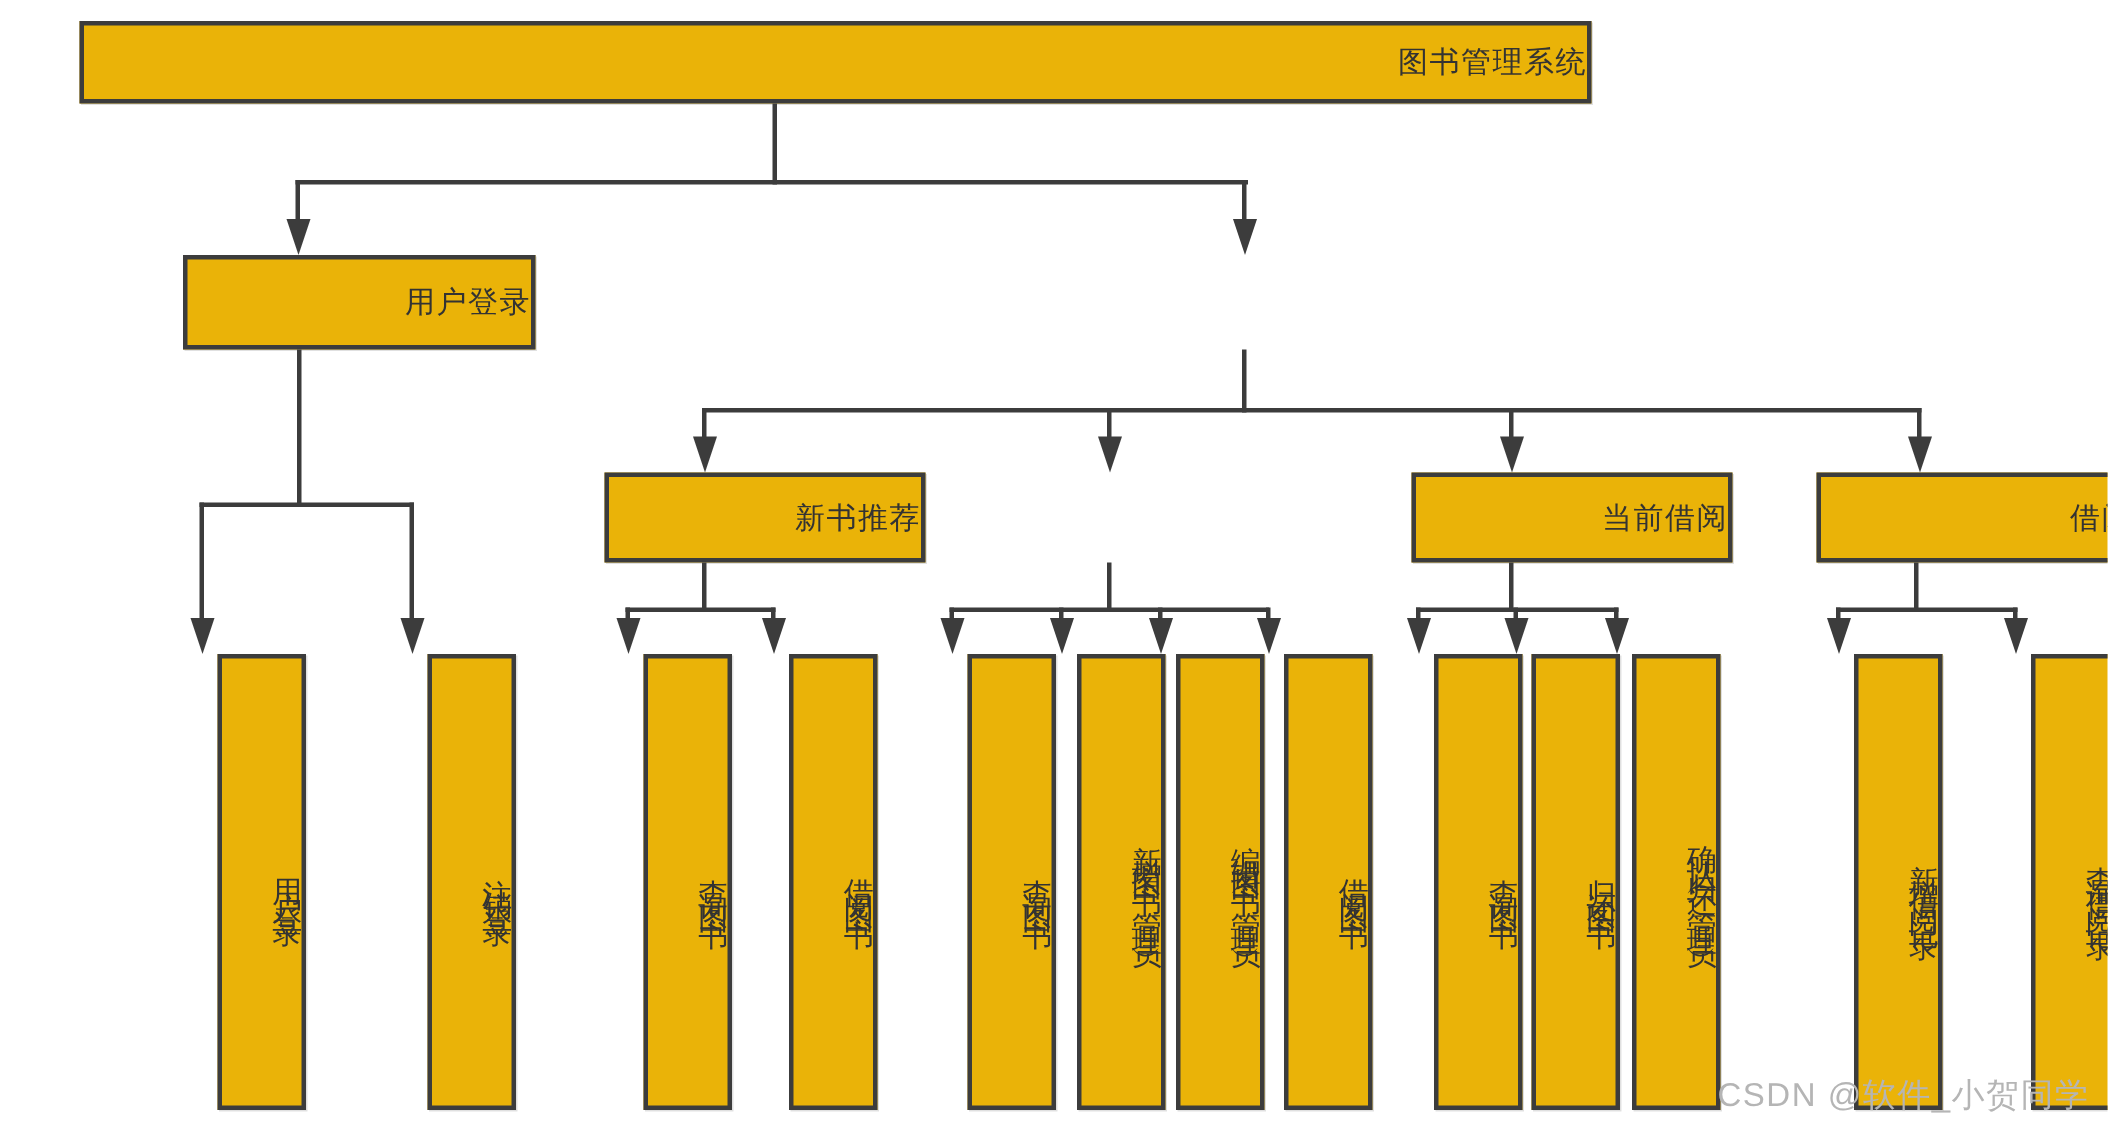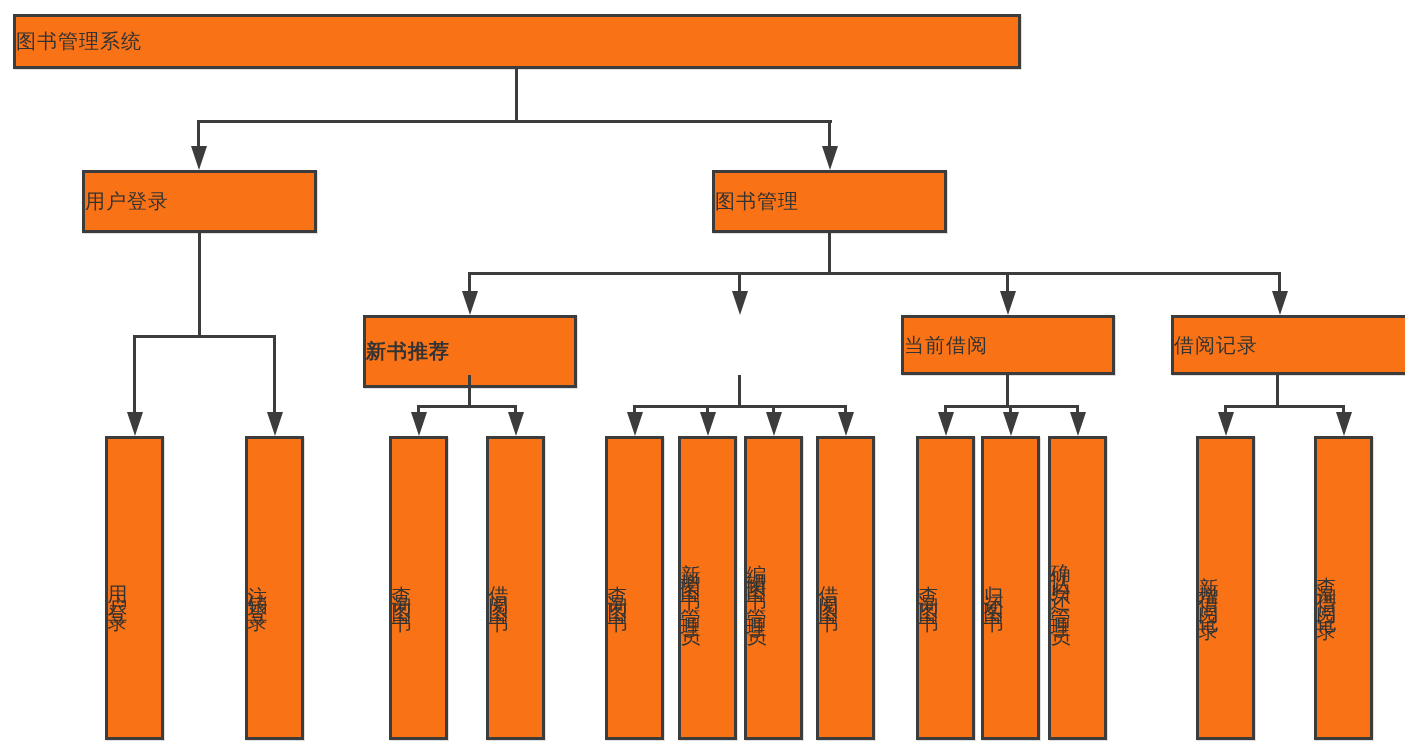--- a/index.html
+++ b/index.html
@@ -6,24 +6,25 @@
   body{
     width:1405px;height:747px;overflow:hidden;
     font-family:"Liberation Sans","DejaVu Sans",sans-serif;
     -webkit-font-smoothing:antialiased;
   }
   .canvas{position:relative;width:1405px;height:747px;background:#ffffff;}
 
   
   .node{
     position:absolute;box-sizing:border-box;
-    border:3px solid #3c3c3c;background:#f97316;
-    display:flex;align-items:center;justify-content:flex-start;
+    border:3px solid #3c3c3c;background:#eab308;
+    display:flex;align-items:center;justify-content:flex-end;
     color:#333333;font-size:20px;letter-spacing:1px;
     box-shadow:1px 1px 0 rgba(0,0,0,0.12);
+    margin-left:40px;
   }
   .node-label{white-space:nowrap;}
 
   
   .leaf{width:59px;top:436px;height:304px;}
   .leaf .node-label{
     writing-mode:vertical-rl;text-orientation:mixed;
     letter-spacing:9px;line-height:1;white-space:normal;
   }
 
@@ -49,25 +50,22 @@
 
 <div class="canvas">
 
   <div class="node" style="left:13px;top:14px;width:1008px;height:55px;">
     <span class="node-label">图书管理系统</span>
   </div>
 
   <div class="node" style="left:82px;top:170px;width:235px;height:63px;">
     <span class="node-label">用户登录</span>
   </div>
-  <div class="node" style="left:712px;top:170px;width:235px;height:63px;">
-    <span class="node-label">图书管理</span>
-  </div>
 
-  <div class="node" style="left:363px;top:315px;width:214px;height:73px;font-weight:bold;">
+  <div class="node" style="left:363px;top:315px;width:214px;height:60px;">
     <span class="node-label">新书推荐</span>
   </div>
   <div class="node" style="left:901px;top:315px;width:214px;height:60px;">
     <span class="node-label">当前借阅</span>
   </div>
   <div class="node" style="left:1171px;top:315px;width:256px;height:60px;">
     <span class="node-label">借阅记录</span>
   </div>
 
   <div class="node leaf" style="left:105px;">
@@ -162,14 +160,15 @@
   <div class="vline" style="left:1076px;top:405px;height:10px;"></div>
   <div class="arrow" style="left:1070px;top:412px;"></div>
 
   <div class="vline" style="left:1276px;top:375px;height:33px;"></div>
   <div class="hline" style="left:1224px;top:405px;width:121px;"></div>
   <div class="vline" style="left:1224px;top:405px;height:10px;"></div>
   <div class="arrow" style="left:1218px;top:412px;"></div>
   <div class="vline" style="left:1342px;top:405px;height:10px;"></div>
   <div class="arrow" style="left:1336px;top:412px;"></div>
 
+  <div class="watermark">CSDN @软件_小贺同学</div>
 
 </div>
 
 </body></html>

